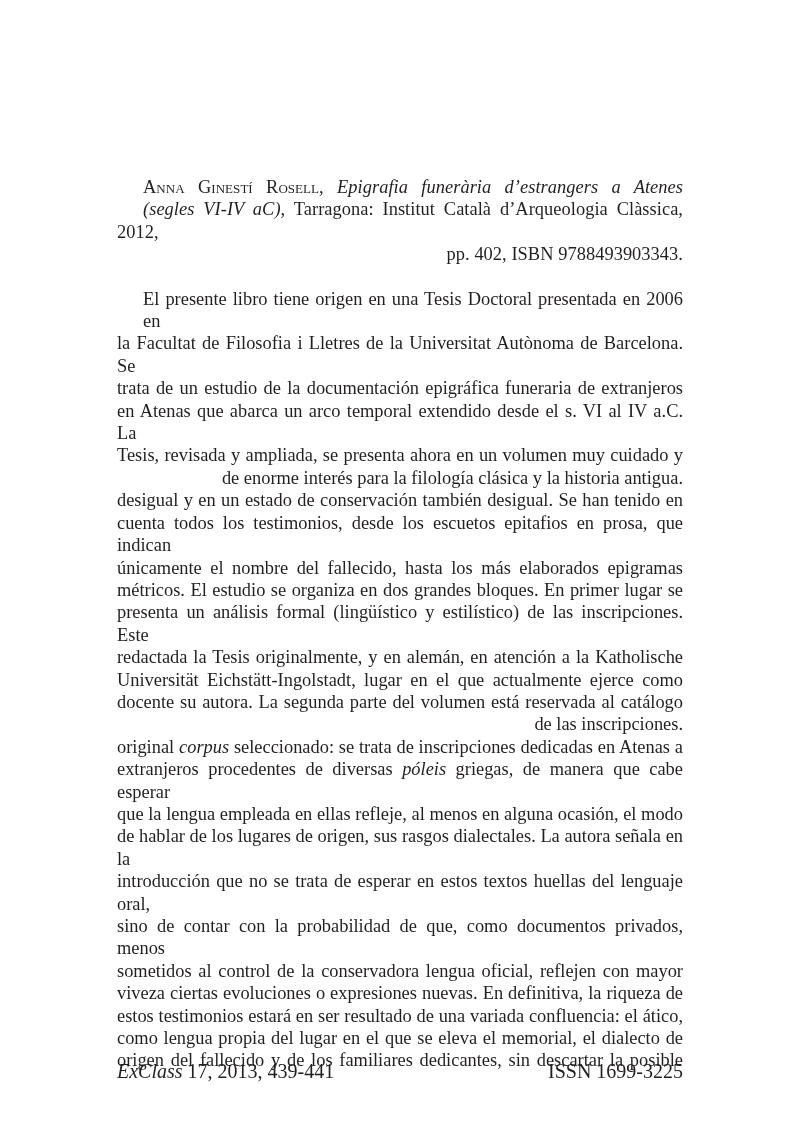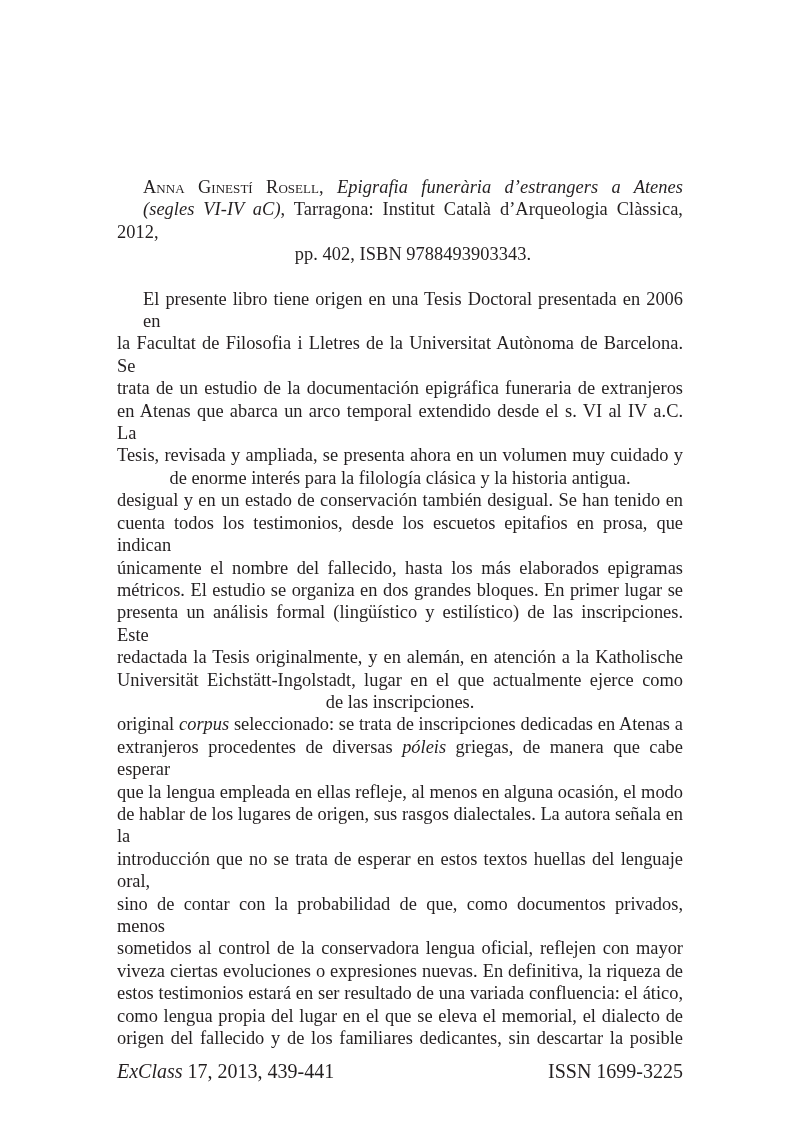--- a/index.html
+++ b/index.html
@@ -46,21 +46,21 @@
       top: 1062px;
       font-size: 20px;
       line-height: 18px;
       display: flex;
       justify-content: space-between;
       color: #231f20;
       align-items: center;
     }
     
     .jl { display: block; text-align: justify; text-align-last: justify; }
-    .ll { display: block; text-align: center; }
+    .ll { display: block; text-align: right; }
   </style>
 </head>
 <body>
 
 <div class="page">
 
   <p class="citation">
     <span class="jl"><span class="sc">Anna Ginestí Rosell</span><span>, </span><em>Epigrafia funerària d’estrangers a Atenes</em></span>
     <span class="jl"><em>(segles VI-IV aC)</em><span>, Tarragona: Institut Català d’Arqueologia Clàssica, 2012,</span></span>
     <span class="ll">pp. 402, ISBN 9788493903343.</span>
@@ -76,20 +76,21 @@
   </p>
 
   <p class="body-para" style="text-indent:0">
     <span class="jl">desigual y en un estado de conservación también desigual. Se han tenido en</span>
     <span class="jl">cuenta todos los testimonios, desde los escuetos epitafios en prosa, que indican</span>
     <span class="jl">únicamente el nombre del fallecido, hasta los más elaborados epigramas</span>
     <span class="jl">métricos. El estudio se organiza en dos grandes bloques. En primer lugar se</span>
     <span class="jl">presenta un análisis formal (lingüístico y estilístico) de las inscripciones. Este</span>
     <span class="jl">redactada la Tesis originalmente, y en alemán, en atención a la Katholische</span>
     <span class="jl">Universität Eichstätt-Ingolstadt, lugar en el que actualmente ejerce como</span>
+    <span class="jl">docente su autora. La segunda parte del volumen está reservada al catálogo</span>
     <span class="ll">de las inscripciones.</span>
   </p>
 
   <p class="body-para" style="text-indent:0">
     <span class="jl"><span>original </span><em>corpus</em><span> seleccionado: se trata de inscripciones dedicadas en Atenas a</span></span>
     <span class="jl"><span>extranjeros procedentes de diversas </span><em>póleis</em><span> griegas, de manera que cabe esperar</span></span>
     <span class="jl">que la lengua empleada en ellas refleje, al menos en alguna ocasión, el modo</span>
     <span class="jl">de hablar de los lugares de origen, sus rasgos dialectales. La autora señala en la</span>
     <span class="jl">introducción que no se trata de esperar en estos textos huellas del lenguaje oral,</span>
     <span class="jl">sino de contar con la probabilidad de que, como documentos privados, menos</span>

